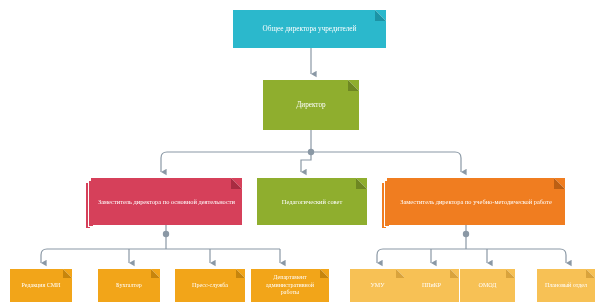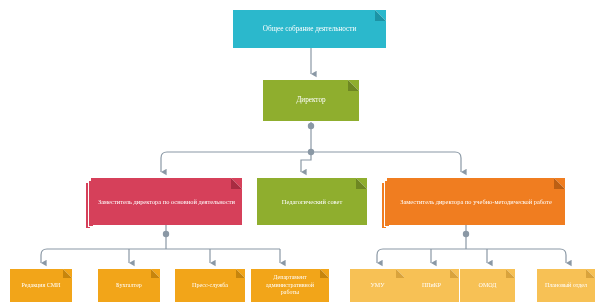--- a/index.html
+++ b/index.html
@@ -47,21 +47,21 @@
   }
 
   
   .stack{position:absolute;z-index:2;}
 
   
   #n-founders{left:233px;top:10px;width:153px;height:38px;background:#2BB8CC;font-size:7.2px;}
   #n-founders .fold{border-width:0 11px 11px 0;border-right-color:transparent;}
   #n-founders .fold-shade{border-width:0 11px 11px 0;border-color:transparent transparent #1C93A5 transparent;}
 
-  #n-director{left:263px;top:80px;width:96px;height:41px;background:#8FAE2E;font-size:7.2px;}
+  #n-director{left:263px;top:80px;width:96px;height:50px;background:#8FAE2E;font-size:7.2px;}
   #n-director .fold{border-width:0 11px 11px 0;}
   #n-director .fold-shade{border-width:0 11px 11px 0;border-color:transparent transparent #6E8722 transparent;}
 
   #n-deputy-main{left:91px;top:178px;width:151px;height:47px;background:#D6405A;font-size:6.4px;}
   #n-deputy-main .fold{border-width:0 11px 11px 0;}
   #n-deputy-main .fold-shade{border-width:0 11px 11px 0;border-color:transparent transparent #A82B41 transparent;}
 
   #n-pedsovet{left:257px;top:178px;width:110px;height:47px;background:#8FAE2E;font-size:6.4px;}
   #n-pedsovet .fold{border-width:0 11px 11px 0;}
   #n-pedsovet .fold-shade{border-width:0 11px 11px 0;border-color:transparent transparent #6E8722 transparent;}
@@ -131,21 +131,21 @@
       <circle cx="311" cy="126" r="3.2"></circle>
       <circle cx="311" cy="152" r="3.2"></circle>
       <circle cx="166" cy="234" r="3.2"></circle>
       <circle cx="466" cy="234" r="3.2"></circle>
     </g>
   </svg>
 
   <div class="card" id="n-founders">
     <span class="fold"></span>
     <span class="fold-shade"></span>
-    <span class="label">Общее собрание деятельности</span>
+    <span class="label">Общее директора учредителей</span>
   </div>
 
   <div class="card" id="n-director">
     <span class="fold"></span>
     <span class="fold-shade"></span>
     <span class="label">Директор</span>
   </div>
 
   <div class="stack" style="left:85px;top:182px;width:6px;height:47px;background:#D6405A;border:1px solid #ffffff;box-sizing:border-box;"></div>
   <div class="stack" style="left:88px;top:180px;width:6px;height:47px;background:#D6405A;border:1px solid #ffffff;box-sizing:border-box;"></div>

